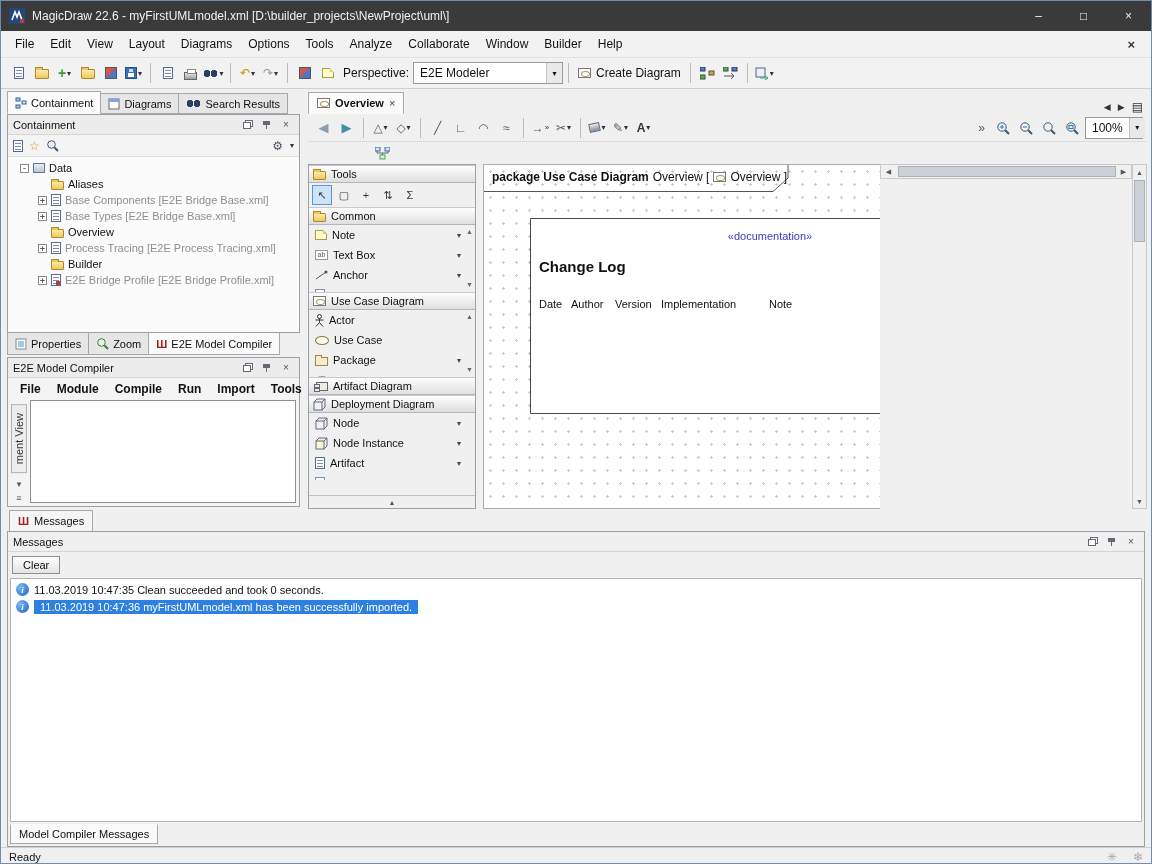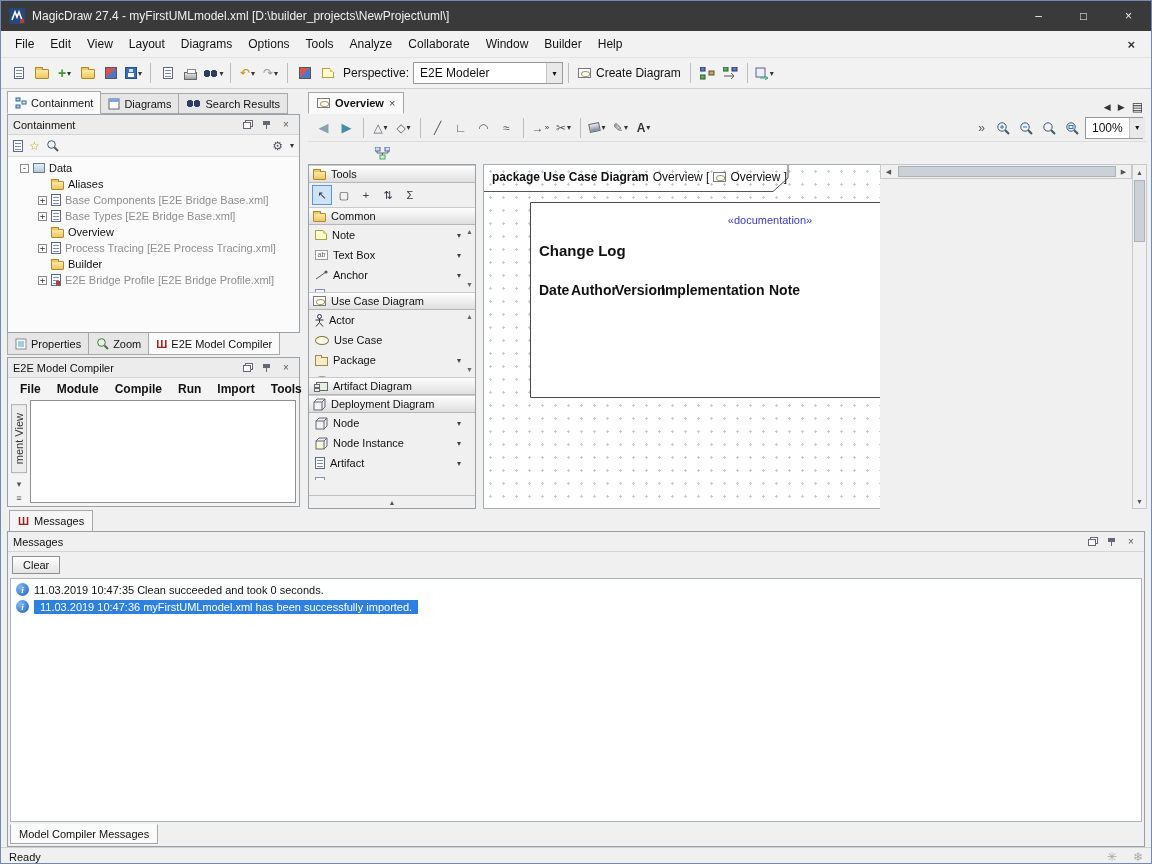--- a/index.html
+++ b/index.html
@@ -91,24 +91,24 @@
   .pal-arrow.top { top:3px; } .pal-arrow.bot { bottom:3px; }
   .pal-partial { height:7px; overflow:hidden; opacity:.7; }
   .pal-bottom { margin-top:auto; height:13px; border-top:1px solid #c0c0c0; display:flex; align-items:center; justify-content:center; font-size:7px; color:#555; flex:none; }
 
   
   .canvas-wrap { flex:1; display:flex; flex-direction:row; min-width:0; }
   .canvas { flex:1; position:relative; background-color:#fff; border:1px solid #a8aeb5; border-right:none;
             background-image:radial-gradient(circle,#c3cbd4 1px,rgba(0,0,0,0) 1.3px); background-size:13px 13px; overflow:hidden; }
   .frame-svg, .note-svg { position:absolute; top:0; left:0; }
   .frame-text { position:absolute; top:5px; left:8px; font-size:12px; white-space:nowrap; display:flex; align-items:center; gap:4px; }
-  .note-wrap { position:absolute; left:46px; top:37px; width:480px; height:196px; }
+  .note-wrap { position:absolute; left:46px; top:53px; width:480px; height:196px; }
   .note-stereo { position:absolute; top:12px; left:0; width:100%; text-align:center; color:#3939c0; font-size:11px; }
   .note-title { position:absolute; top:40px; left:9px; font-size:15px; font-weight:bold; }
-  .note-col { position:absolute; top:80px; font-size:14px; font-weight:bold; }
+  .note-col { position:absolute; top:80px; font-size:11px; font-weight:normal; }
 
   
   .vscroll { width:15px; background:#f0f0f0; border:1px solid #c6cacd; display:flex; flex-direction:column; align-items:center; flex:none; }
   .sbtn { height:14px; width:100%; display:flex; align-items:center; justify-content:center; font-size:7px; color:#555; flex:none; }
   .vthumb { width:11px; height:62px; background:#ccd1d7; border:1px solid #aab2ba; margin-top:1px; }
   .vscroll .sp, .hscroll .sp { flex:1; }
   .hscroll { height:15px; background:#f0f0f0; border:1px solid #c6cacd; display:flex; align-items:center; flex:none; }
   .hscroll .sbtn { width:15px; height:100%; }
   .hthumb { width:218px; height:11px; background:#ccd1d7; border:1px solid #aab2ba; margin-left:2px; }
 
@@ -172,21 +172,21 @@
 <body>
 
 <div class="window">
 
   <div class="titlebar">
     <svg class="app-icon" viewBox="0 0 16 16">
         <rect x="0" y="0" width="16" height="16" rx="2" fill="#24477f"></rect>
         <path d="M3 12 L6 4 L8 9 L10 4 L13 12" stroke="#fff" stroke-width="1.6" fill="none"></path>
         <rect x="11" y="11" width="4" height="4" fill="#c23b2e"></rect>
       </svg>
-    <span class="title-text">MagicDraw 27.4 - myFirstUMLmodel.xml [D:\builder_projects\NewProject\uml\]</span>
+    <span class="title-text">MagicDraw 22.6 - myFirstUMLmodel.xml [D:\builder_projects\NewProject\uml\]</span>
     <div class="win-controls">
       <span class="win-btn">–</span>
       <span class="win-btn">□</span>
       <span class="win-btn">×</span>
     </div>
   </div>
 
   <div class="menubar">
     <span class="menu-item">File</span>
     <span class="menu-item">Edit</span>

